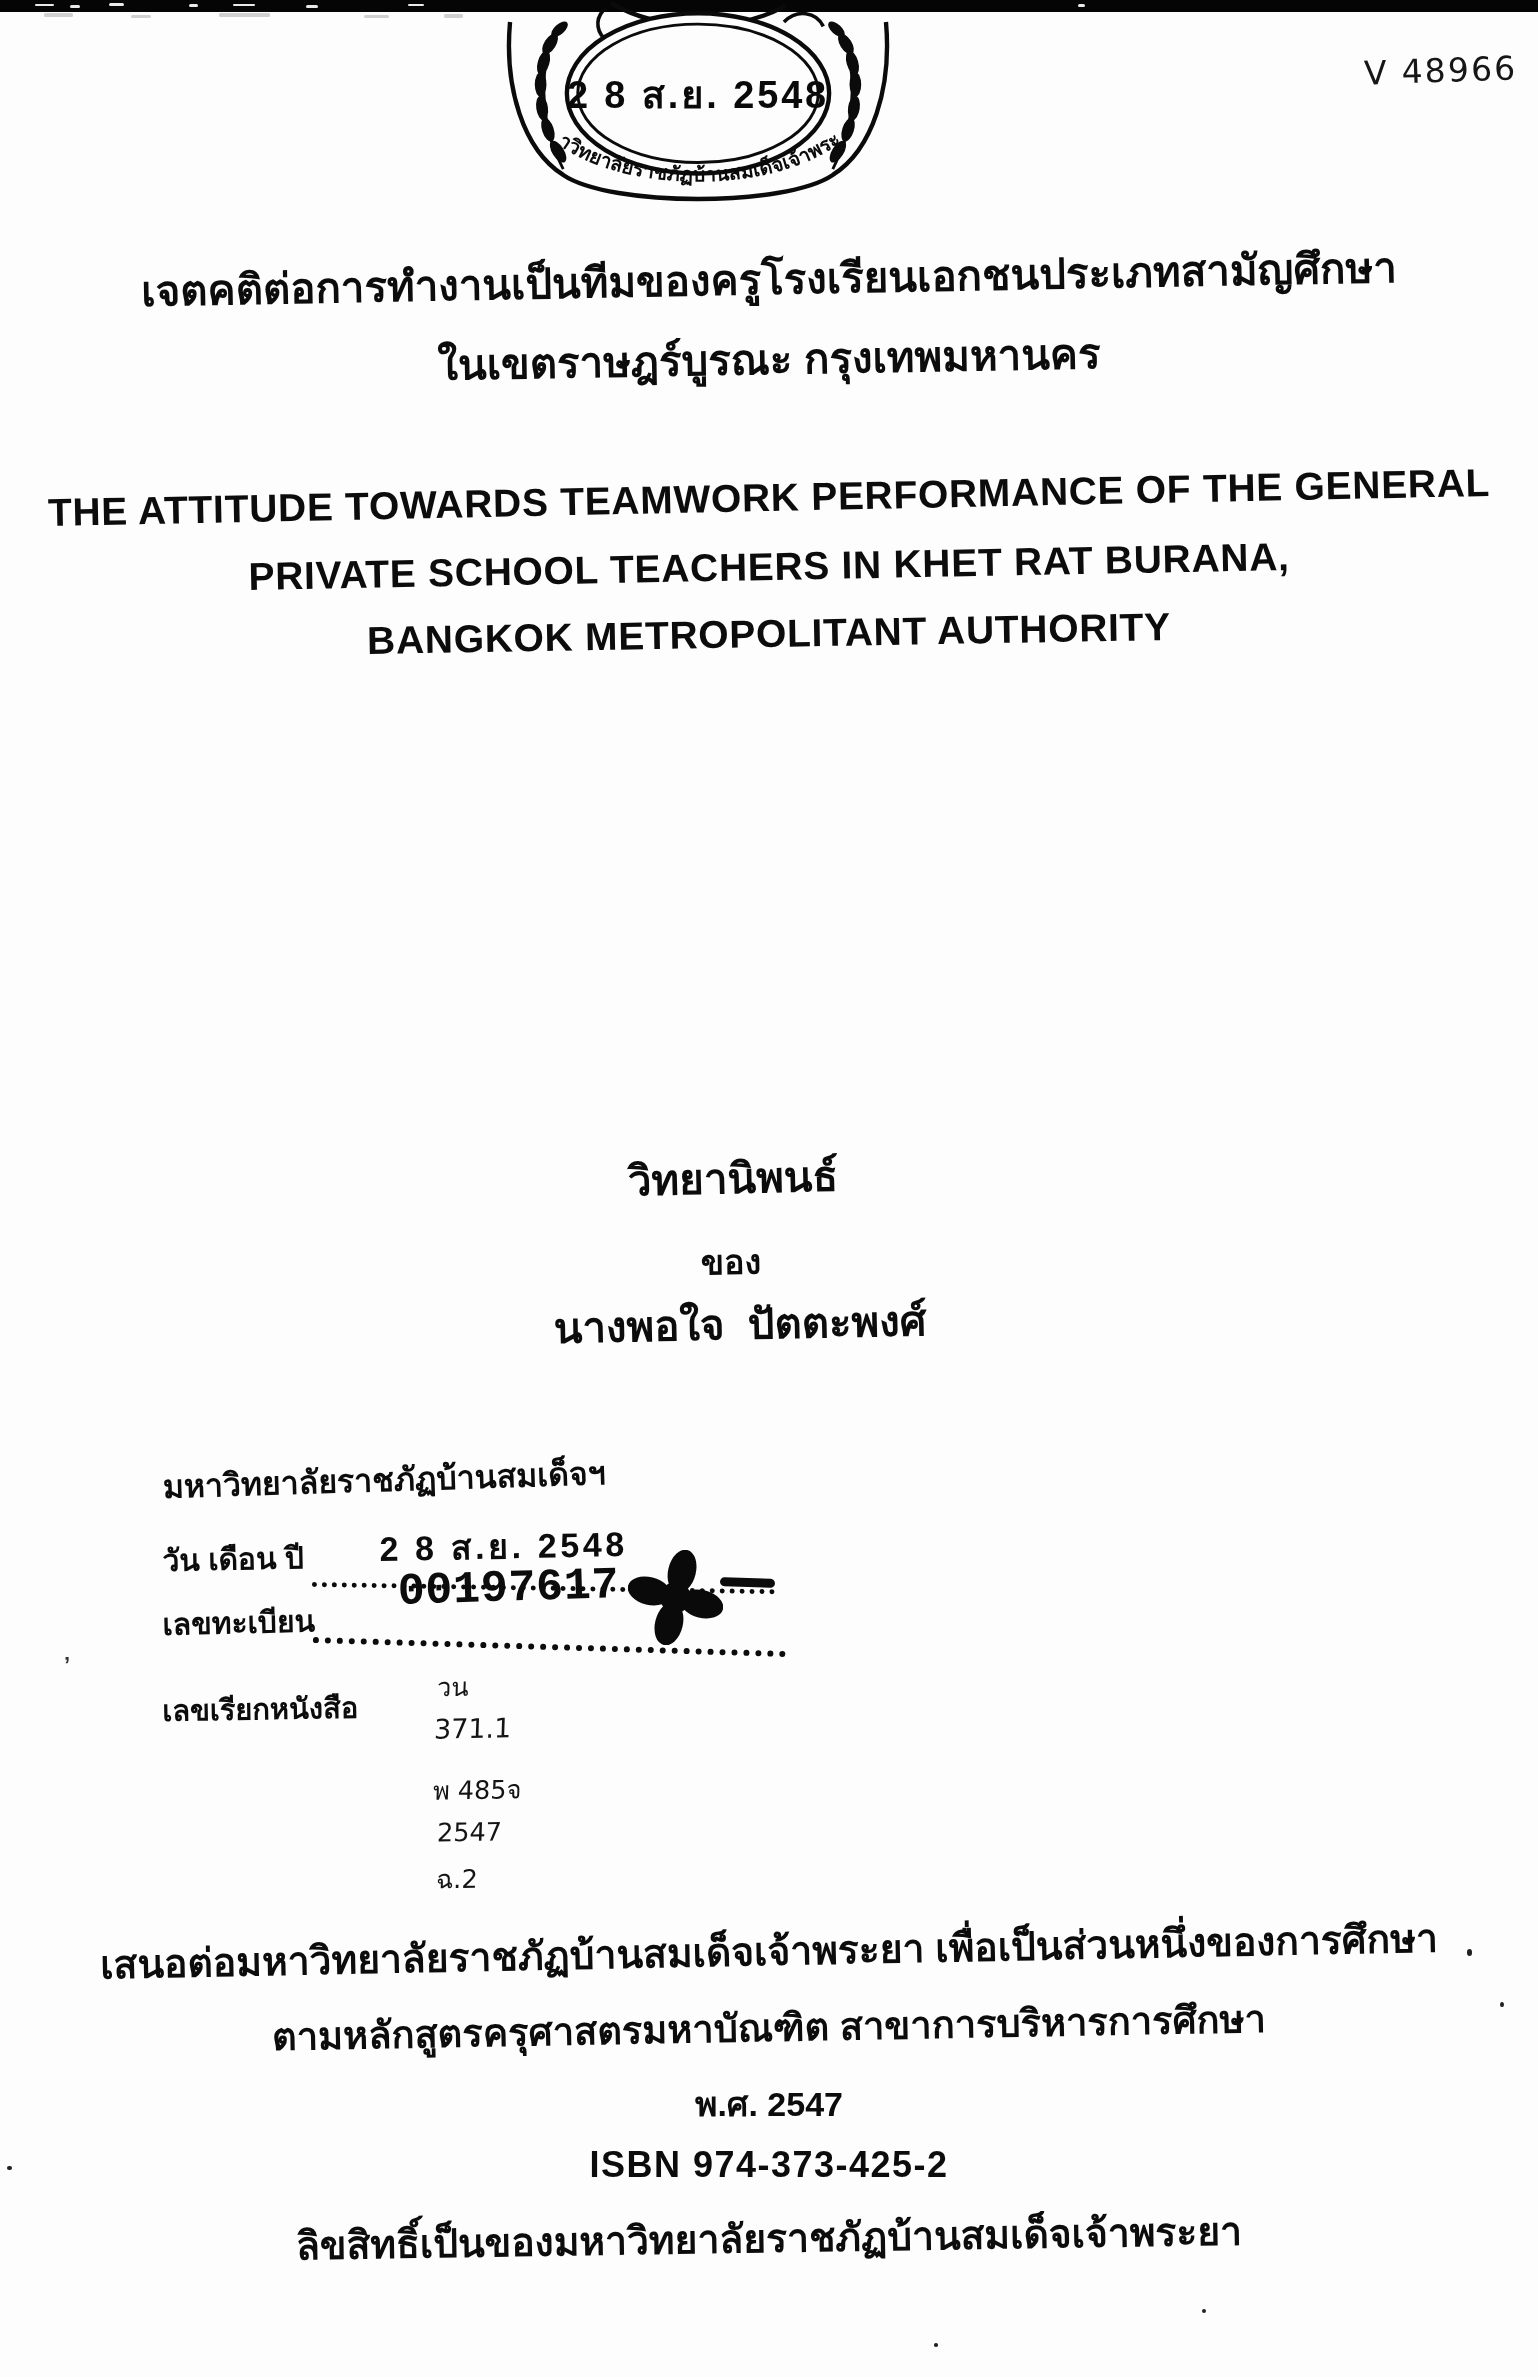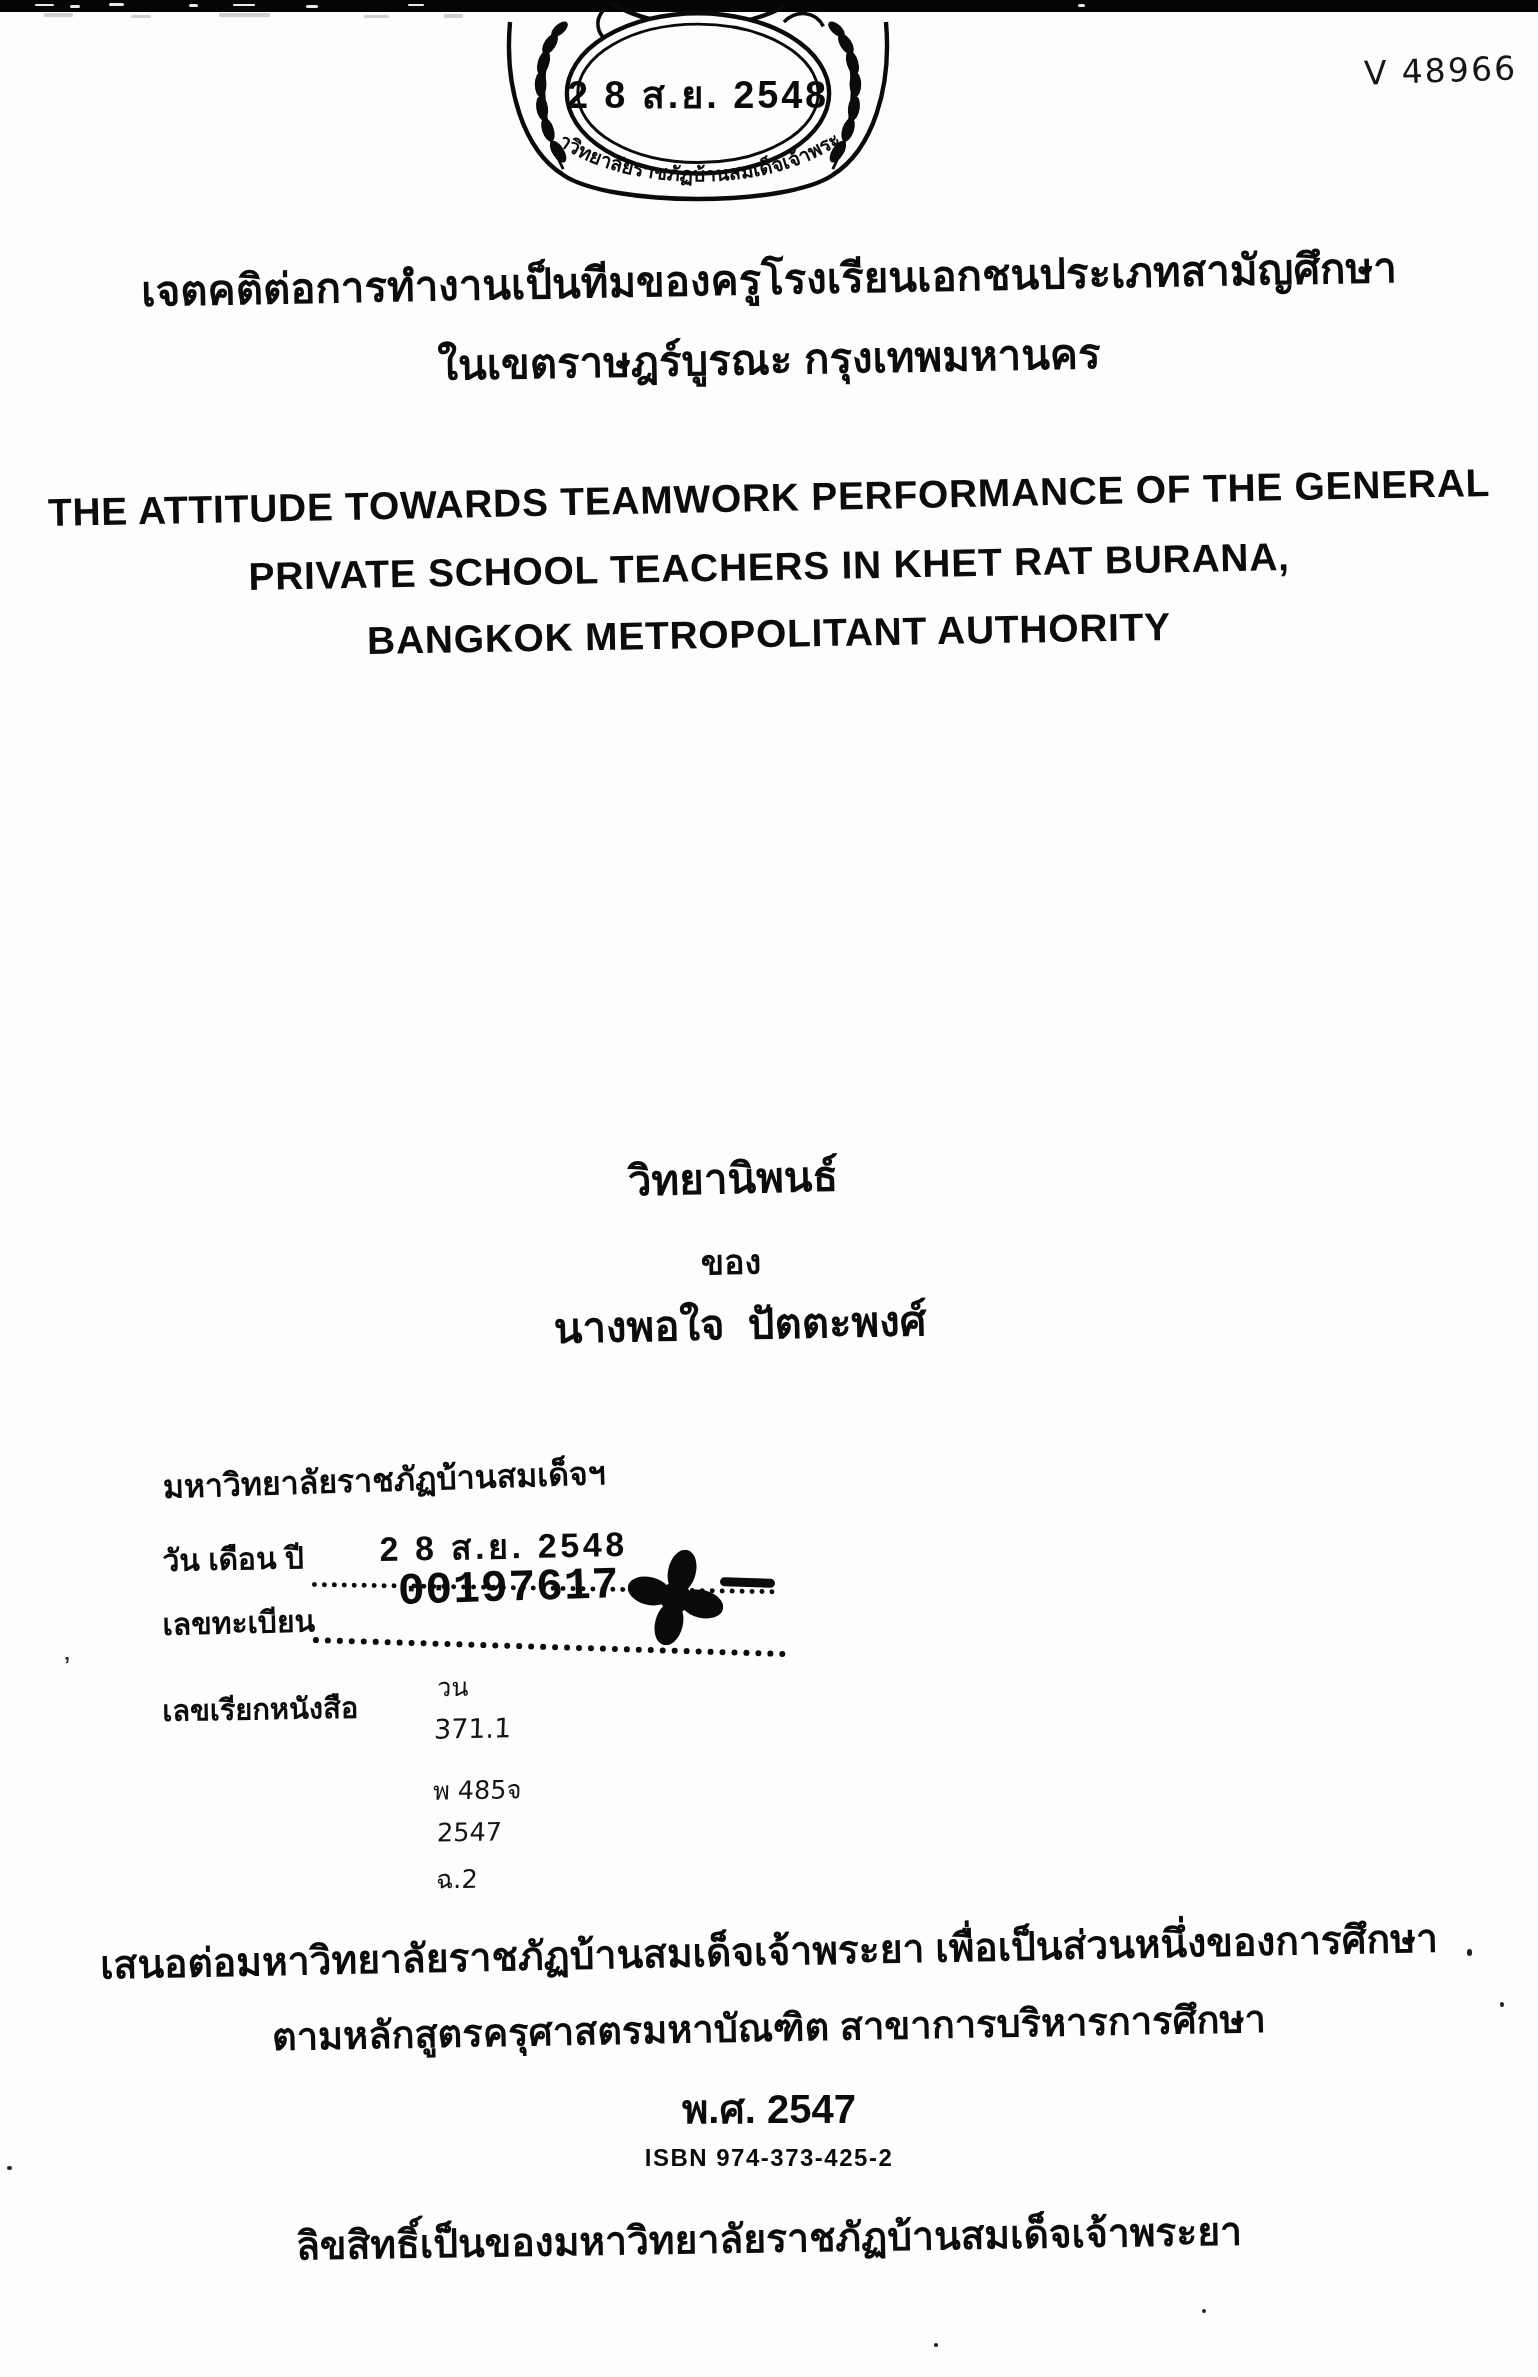--- a/index.html
+++ b/index.html
@@ -21,22 +21,22 @@
   #th-title-1{top:246px;font-size:42px;transform:rotate(-1.1deg);}
   #th-title-2{top:326px;font-size:42px;transform:rotate(-1deg);}
   #en-title-1{top:476px;font-size:39px;letter-spacing:0.7px;transform:rotate(-1.2deg);}
   #en-title-2{top:545px;font-size:39px;letter-spacing:0.7px;transform:rotate(-1.1deg);}
   #en-title-3{top:612px;font-size:39px;letter-spacing:0.7px;transform:rotate(-1deg);}
   #thesis-word{top:1145px;left:-36px;font-size:42px;transform:rotate(-1.4deg);}
   #of-word{top:1235px;left:-38px;font-size:34px;transform:rotate(-1deg);}
   #author-name{top:1291px;left:-29px;font-size:42px;transform:rotate(-1.2deg);}
   #footer-1{top:1920px;font-size:39px;transform:rotate(-1.15deg);}
   #footer-2{top:1997px;font-size:38px;transform:rotate(-1.05deg);}
-  #footer-year{top:2077px;font-size:40px;}
-  #footer-isbn{top:2144px;font-size:24px;letter-spacing:1.5px;}
+  #footer-year{top:2077px;font-size:34px;}
+  #footer-isbn{top:2144px;font-size:36px;letter-spacing:1.5px;}
   #footer-copy{top:2207px;font-size:39px;transform:rotate(-0.9deg);}
   
   .hand{font-family:"DejaVu Sans",sans-serif;font-weight:400;color:#161616;}
   #hand-id{left:1364px;top:51px;font-size:33px;letter-spacing:2.2px;transform:rotate(-2deg);}
   
   .lib{position:absolute;font-weight:bold;color:#0c0c0c;transform-origin:left top;white-space:pre;}
   #lib-univ{left:162px;top:1461px;font-size:32px;transform:rotate(-1.8deg);}
   #lib-date-label{left:162px;top:1537px;font-size:30px;transform:rotate(-1.2deg);}
   #lib-date-stamp{left:379px;top:1522px;font-size:34px;font-weight:800;letter-spacing:3.6px;transform:rotate(-1.2deg);}
   #lib-reg-label{left:162px;top:1601px;font-size:30px;transform:rotate(-1.4deg);}

